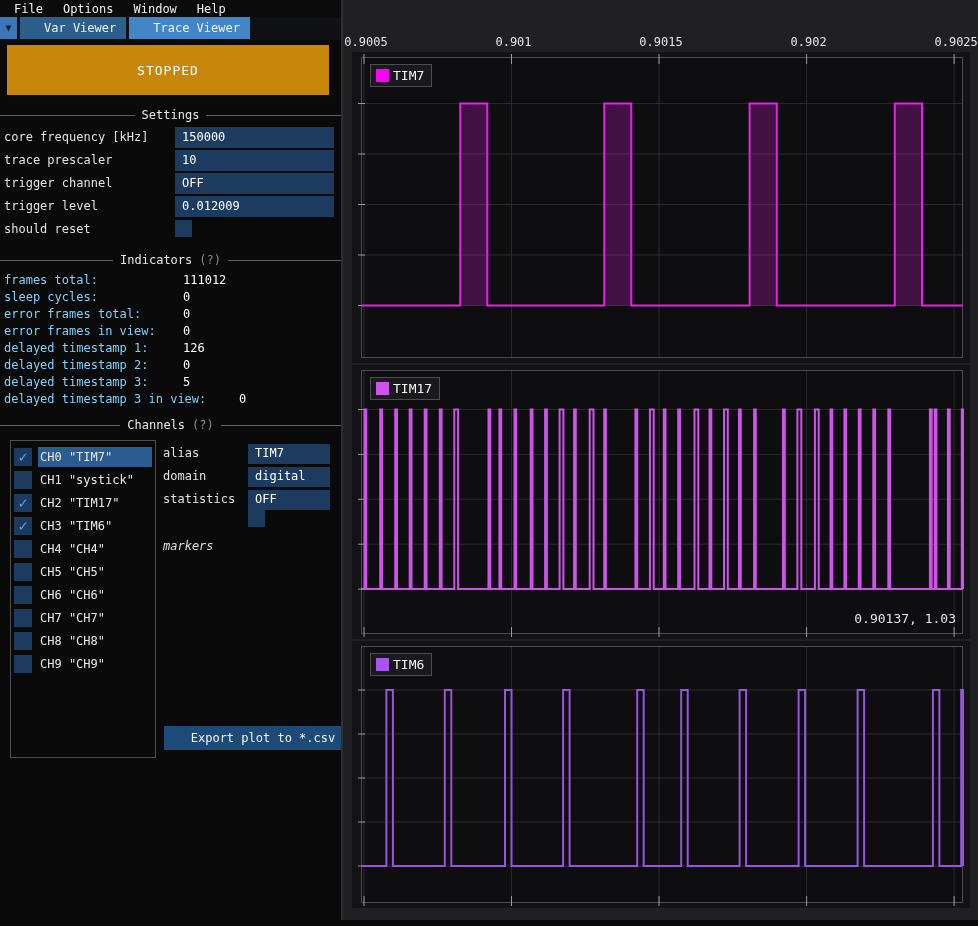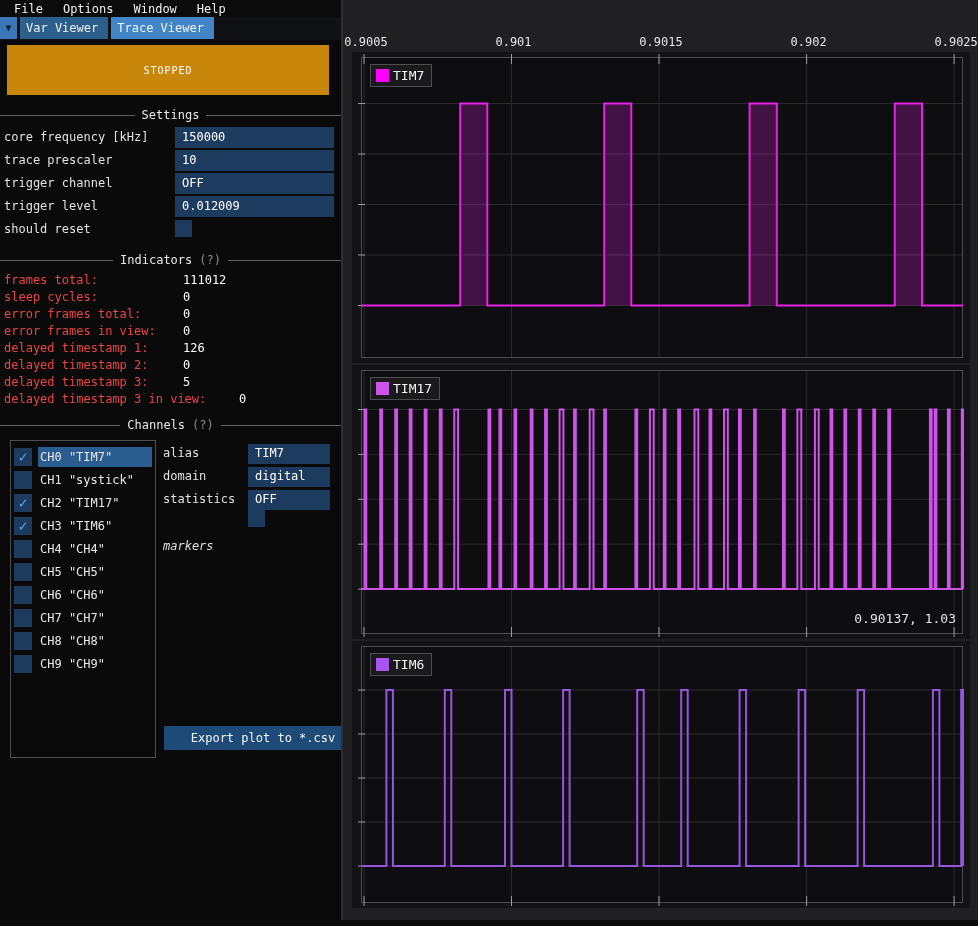--- a/index.html
+++ b/index.html
@@ -13,43 +13,43 @@
   
   .menubar { position:absolute; left:0; top:0; width:341px; height:17px;
     background:#0b0b0b; display:flex; align-items:center; padding-left:8px;gap:8px; }
   .menu-item { padding:0 6px; color:#f0f0f0; cursor:default; }
   
   .tabstrip { position:absolute; left:0; top:17px; width:341px; height:23px;
     background:#101114; display:flex; align-items:flex-start; }
   .collapse-btn { width:17px; height:22px; background:#3a76b8; display:flex;
     align-items:center; justify-content:center; }
   .collapse-btn .glyph { color:#0c2036; font-size:10px; line-height:1; }
-  .tab { height:22px; margin-left:3px; padding:4px 10px 0 6px; background:#2d5f8c; color:#eef3f8; }
+  .tab { height:22px; margin-left:3px; padding:4px 10px 0 24px; background:#2d5f8c; color:#eef3f8; }
   .tab.active { background:#4286c8; }
   
   .left-panel { position:absolute; left:0; top:40px; width:341px; height:886px; background:#0a0a0a; }
   .stopped-btn { position:absolute; left:7px; top:5px; width:322px; height:50px;
     background:#c8860b; color:#ffffff; display:flex; align-items:center; justify-content:center;
-    font-size:10px; letter-spacing:1px; }
+    font-size:13px; letter-spacing:1px; }
   .sep { position:absolute; left:0; width:341px; display:flex; align-items:center; gap:7px; }
   .sep .line { flex:1; height:1px; background:#606060; }
   .sep .help { color:#8a8a8a; }
   .sep-settings { top:68px; }
   .sep-indicators { top:213px; }
   .sep-channels { top:378px; }
   .settings-rows { position:absolute; left:0; top:86px; width:341px; }
   .srow { position:relative; height:23px; }
   .slabel { position:absolute; left:4px; top:4px; color:#e2e2e2; white-space:pre; }
   .field { position:absolute; left:175px; top:1px; width:159px; height:21px;
     background:#1d3a5f; color:#ffffff; padding:3px 4px 0 7px; }
   .checkbox { position:absolute; left:175px; top:2px; width:17px; height:17px; background:#1d3a5f;
     display:flex; align-items:center; justify-content:center; }
   .ind-rows { position:absolute; left:0; top:232px; width:341px; }
   .irow { position:relative; height:17px; }
-  .ilabel { position:absolute; left:4px; top:1px; color:#ef4444; white-space:pre; }
+  .ilabel { position:absolute; left:4px; top:1px; color:#7dd3fc; white-space:pre; }
   .ivalue { position:absolute; left:183px; top:1px; color:#ffffff; }
   .irow.wide .ivalue { left:239px; }
   
   .chan-list { position:absolute; left:10px; top:400px; width:146px; height:318px;
     border:1px solid #4e4e52; background:#0a0a0a; padding-top:4px; }
   .crow { position:relative; height:23px; display:flex; align-items:center; padding:0 3px 0 3px; }
   .crow .cbox { width:18px; height:18px; background:#1d3a5f; flex:0 0 18px;
     display:flex; align-items:center; justify-content:center; }
   .crow .cbox.checked::after { content:"✓"; color:#5aa1e8; font-size:15px; font-weight:bold; }
   .crow .clbl { margin-left:6px; flex:1; padding:3px 2px; white-space:pre; }

